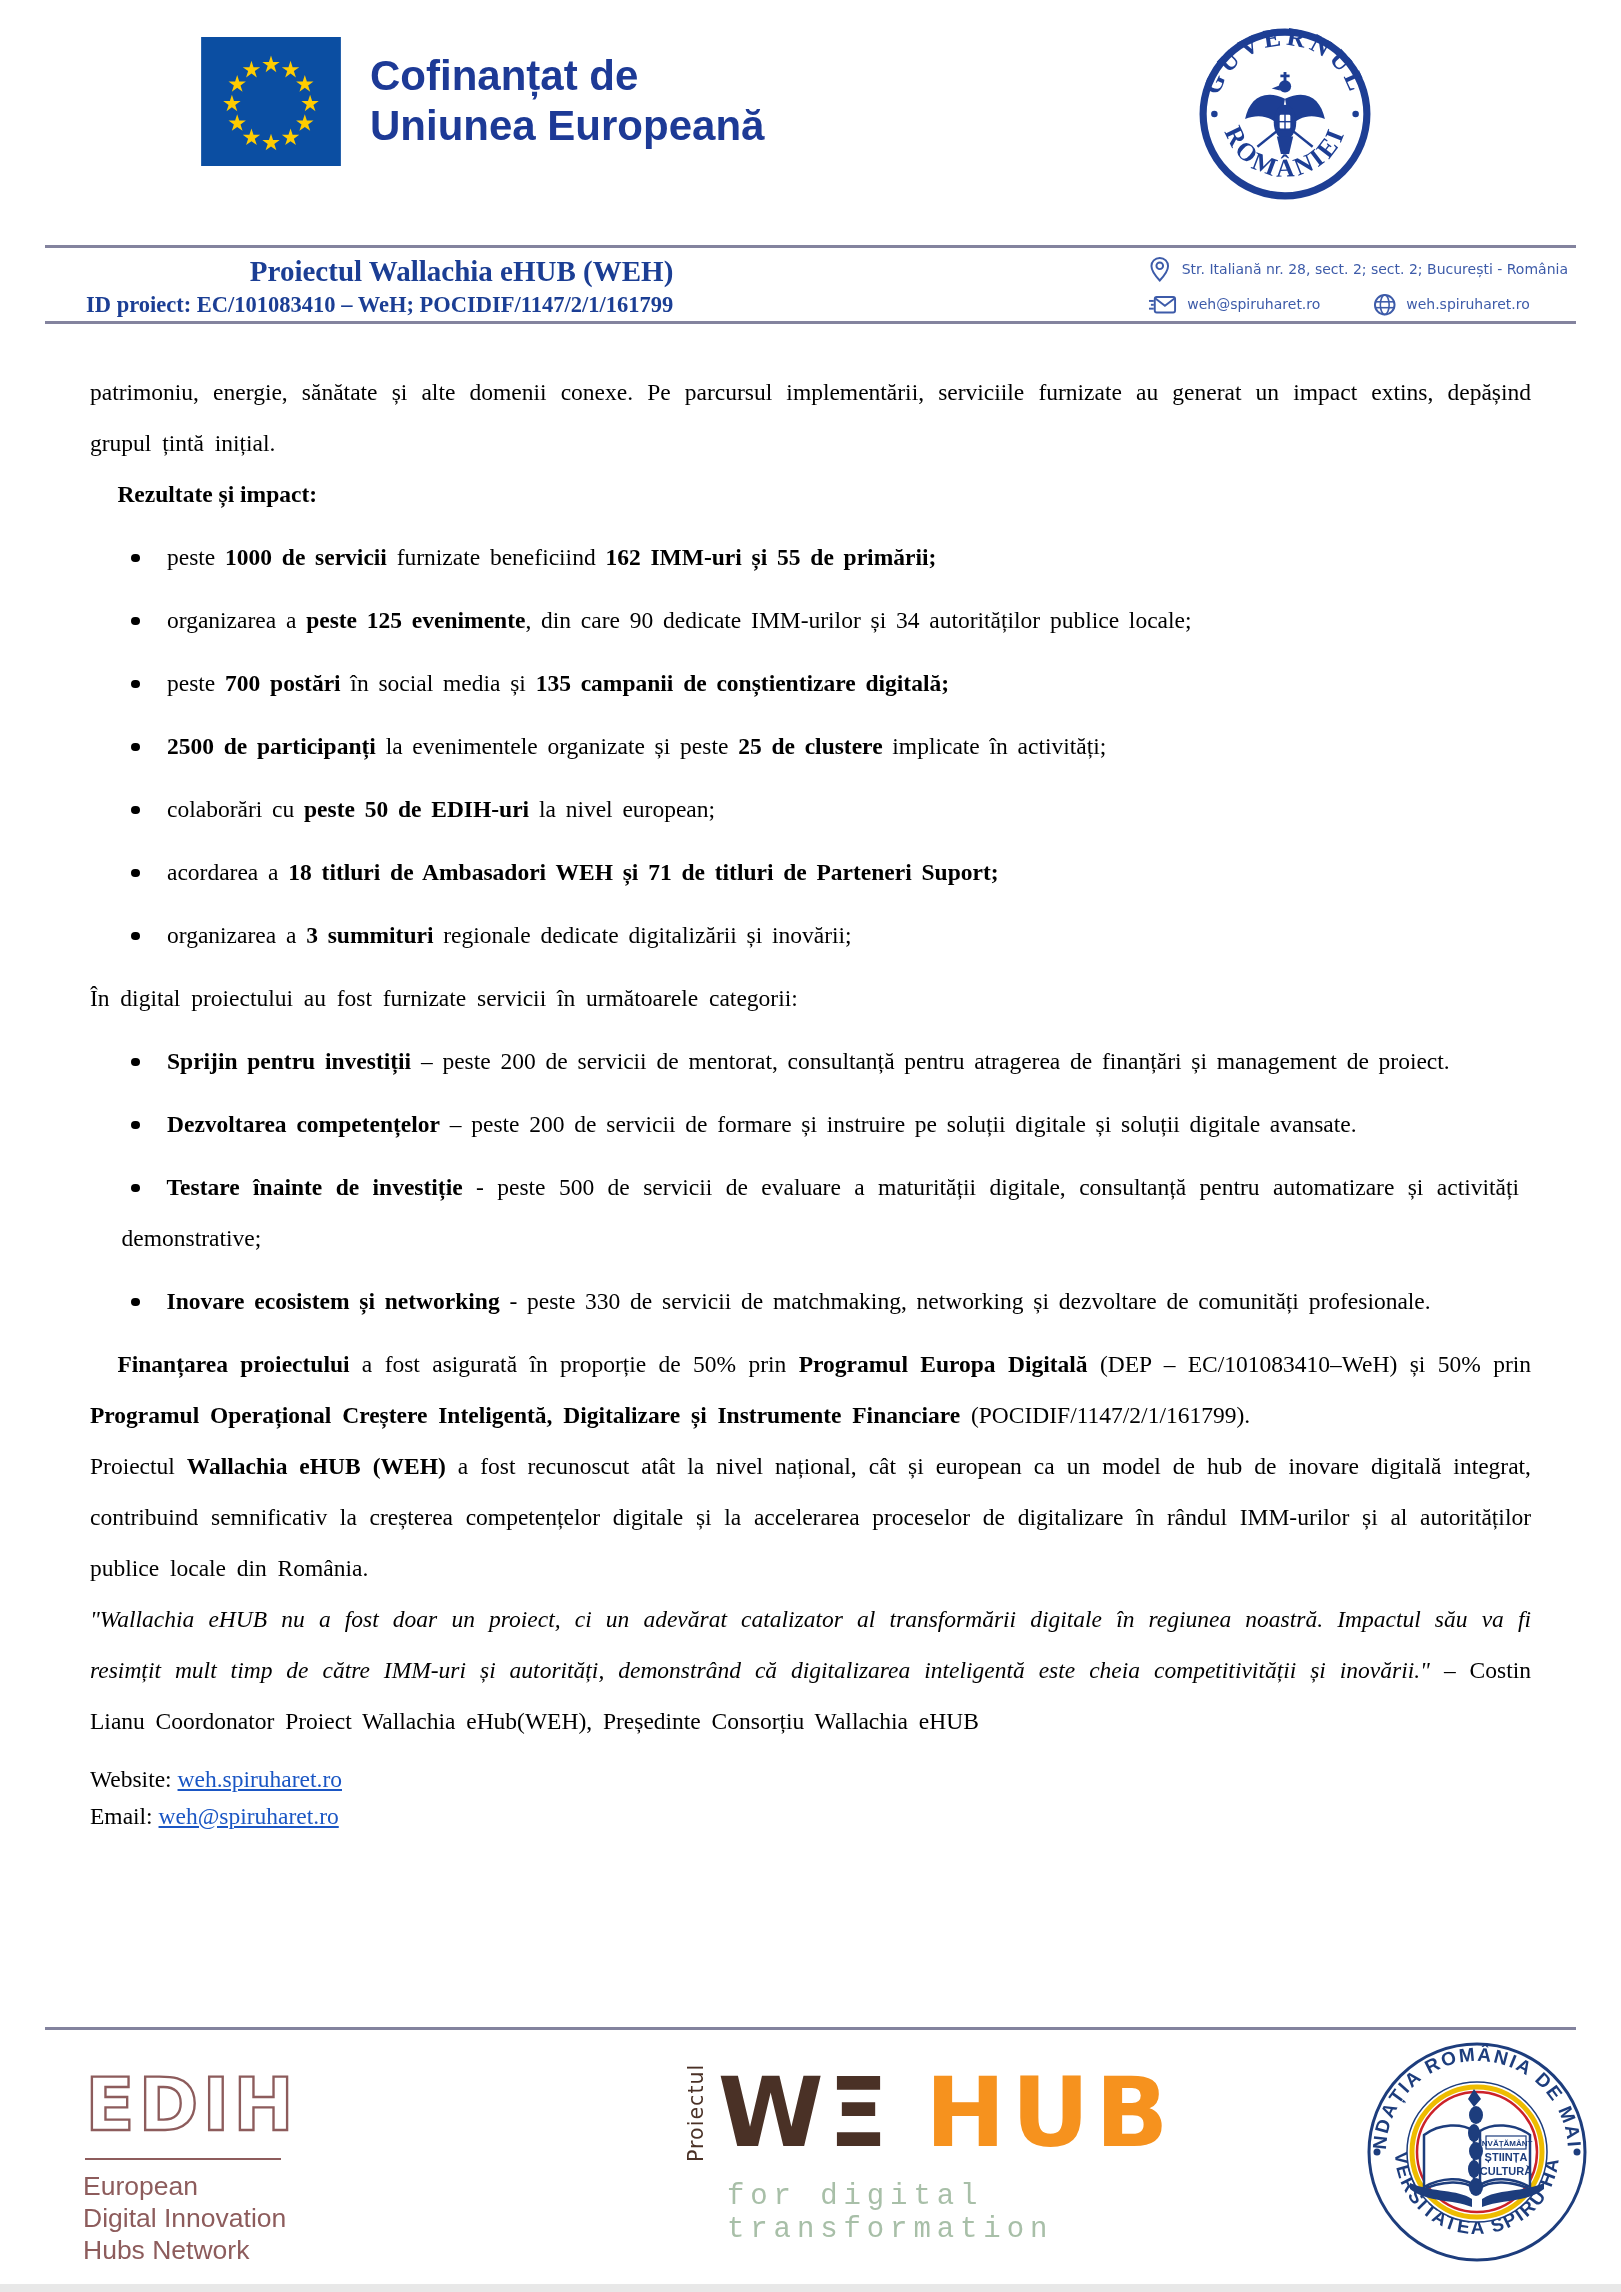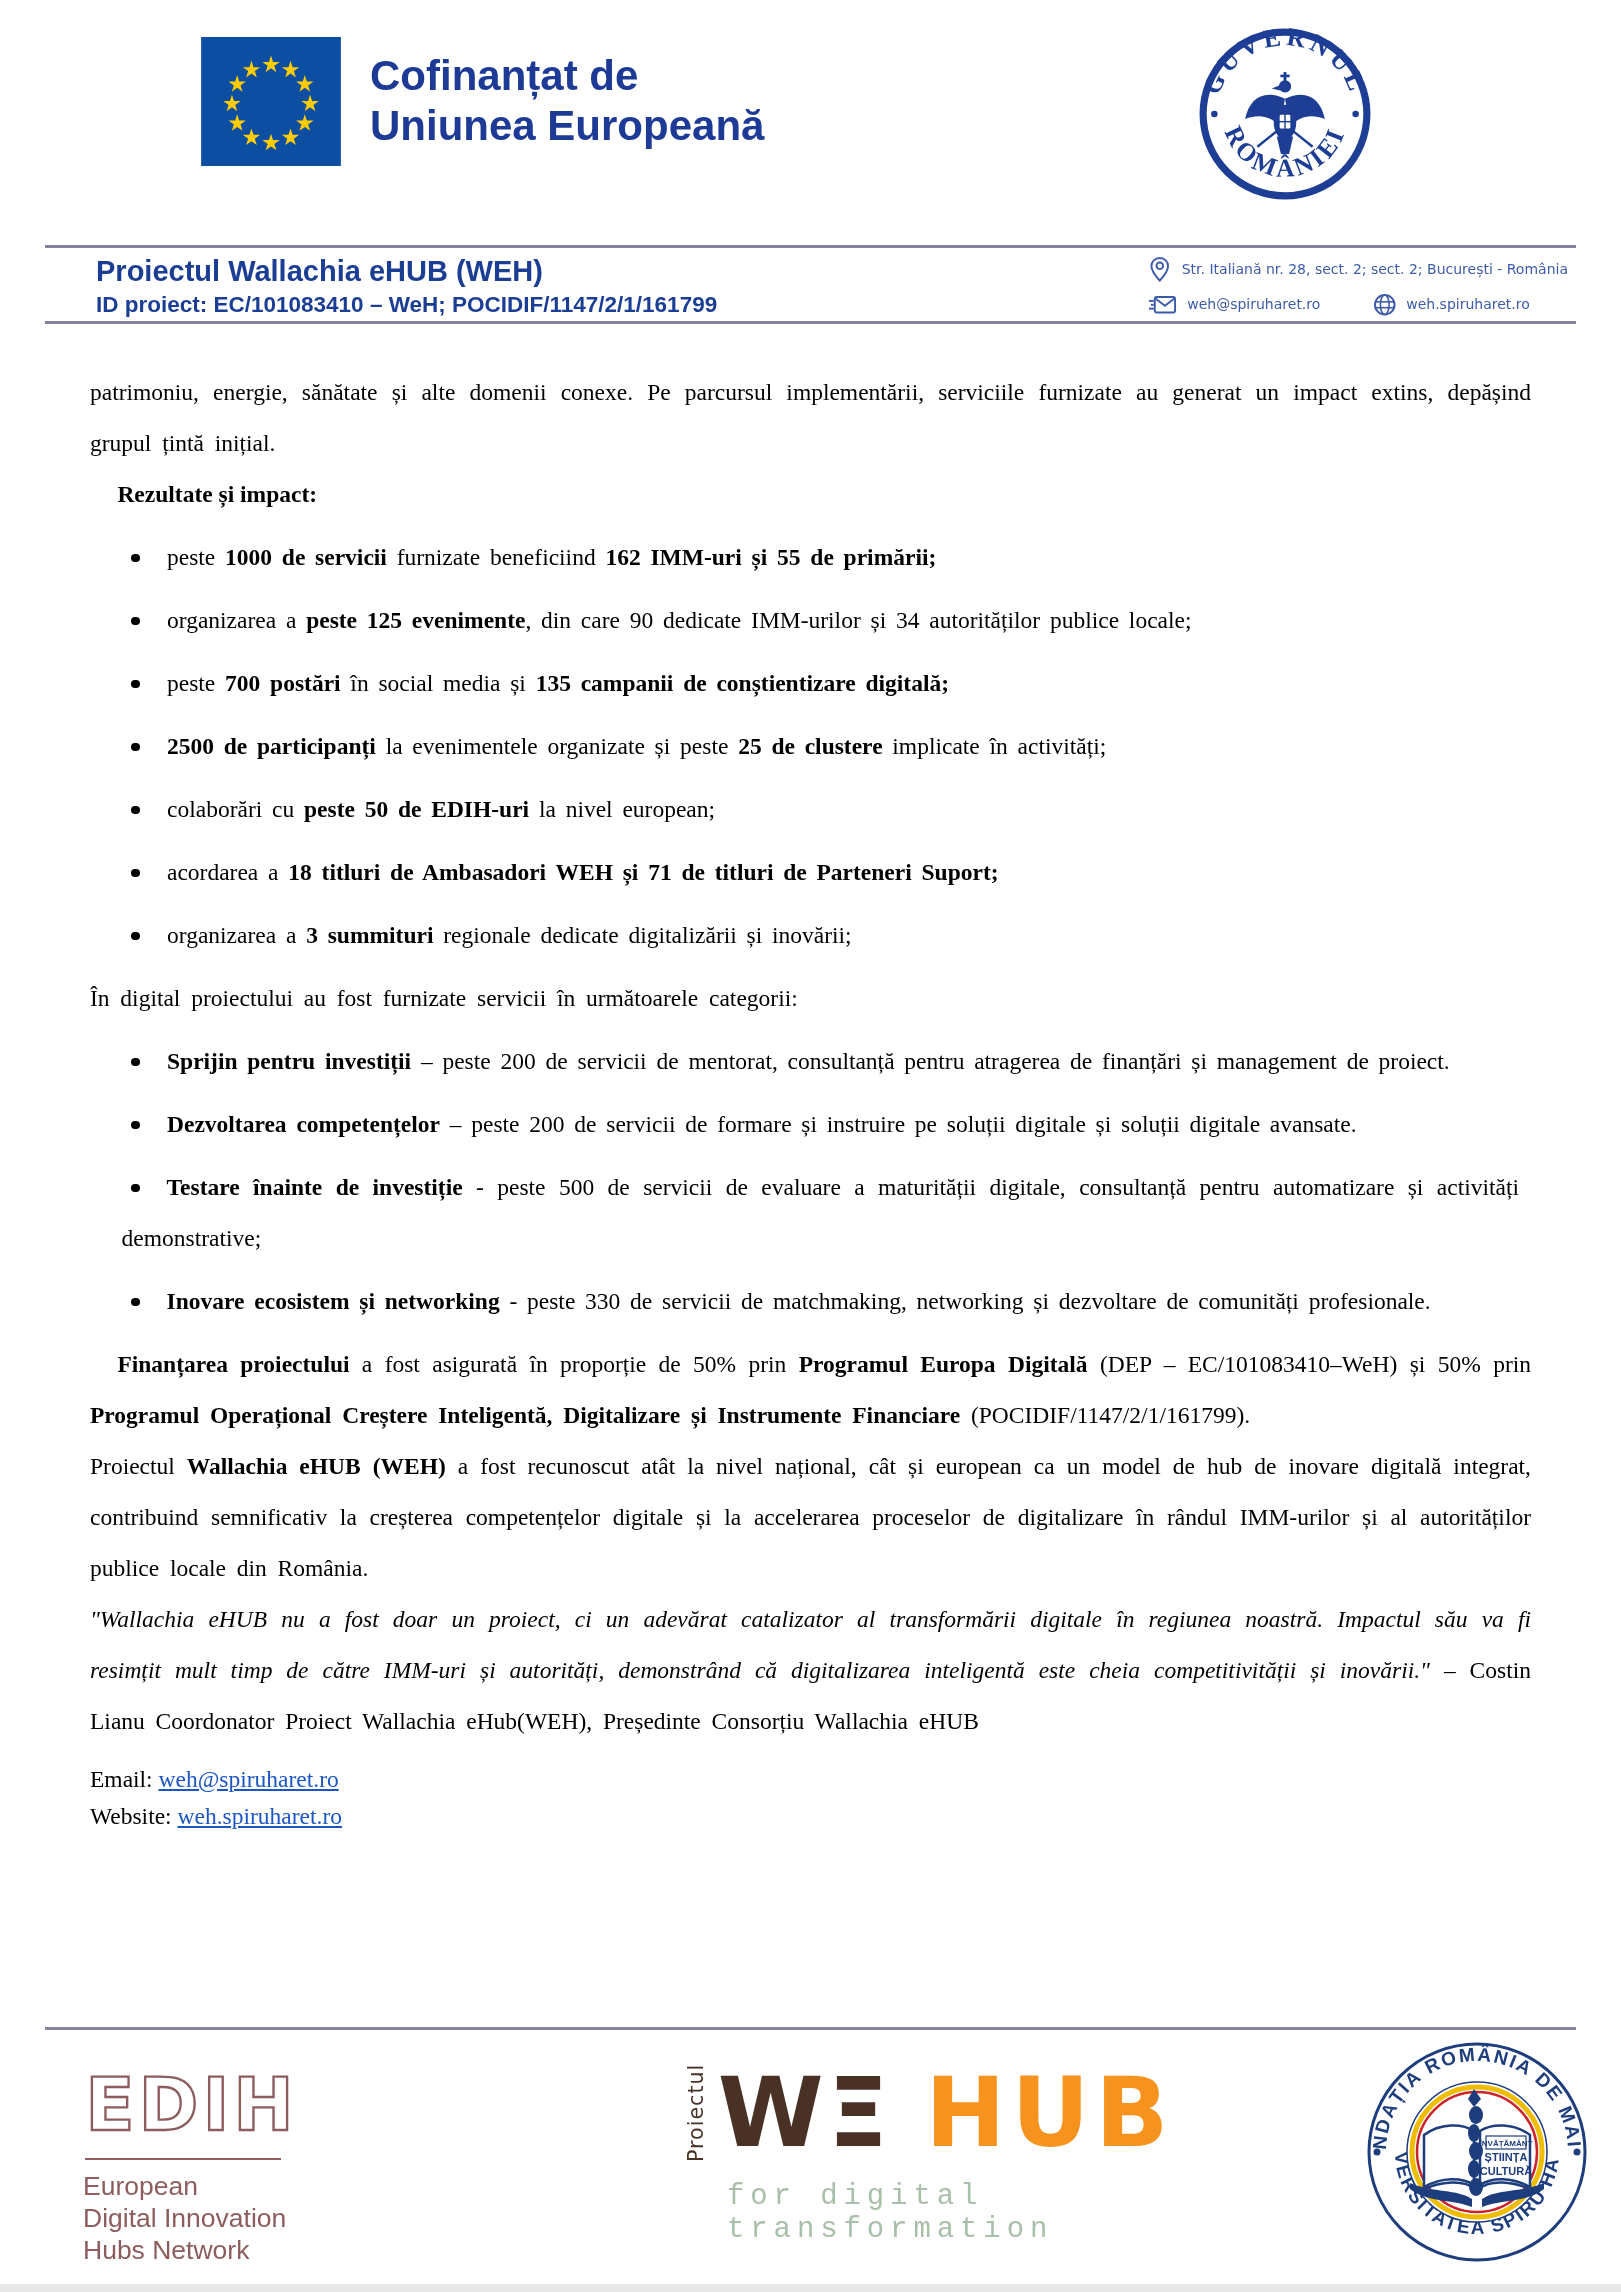--- a/index.html
+++ b/index.html
@@ -8,22 +8,22 @@
 
   
   .eu-block{position:absolute;left:201px;top:37px;display:flex;gap:29px;}
   .eu-text{font-family:"Liberation Sans",sans-serif;font-weight:bold;color:#1d3a96;
            font-size:42px;line-height:50px;padding-top:13.7px;}
   .gov-seal{position:absolute;left:1198px;top:27.4px;}
 
   
   .rule{position:absolute;left:45px;width:1531px;height:2.9px;background:#83839e;}
   .rule-top{top:245px;} .rule-mid{top:321px;} .rule-footer{top:2027px;}
-  .header-left{position:absolute;left:96px;top:255px;color:#1b3e94;
-               font-family:Liberation Sans, sans-serif;}
+  .header-left{position:absolute;left:86px;top:255px;color:#1b3e94;
+               font-family:Liberation Serif, serif;text-align:right;}
   .hdr-title{font-size:29px;font-weight:bold;line-height:33px;}
   .hdr-id{font-size:22.5px;font-weight:bold;line-height:29px;margin-top:2px;}
   .header-right{position:absolute;right:53px;top:253px;color:#3d5ba9;
                 font-family:"DejaVu Sans",sans-serif;font-size:14px;}
   .c-row{display:flex;align-items:center;gap:9.8px;line-height:33px;}
   .c-row + .c-row{margin-top:2px;}
   .c-icon{flex:0 0 auto;display:inline-flex;}
   .c-gap{width:33px;}
 
   
@@ -188,22 +188,22 @@
     <div class="li outdent"><span class="dot"></span><span><span class="b">Testare înainte de investiție</span><span>  - peste 500 de servicii de evaluare a maturității digitale, consultanță pentru automatizare și activități demonstrative;</span></span></div>
     <div class="li outdent"><span class="dot"></span><span><span class="b">Inovare ecosistem și networking</span><span> -  peste 330 de servicii de matchmaking, networking și dezvoltare de comunități profesionale.</span></span></div>
 
     <p class="p indent"><span class="b">Finanțarea proiectului</span><span> a fost asigurată în proporție de 50% prin </span><span class="b">Programul Europa Digitală</span><span> (DEP – EC/101083410–WeH) și 50% prin </span><span class="b">Programul Operațional Creștere Inteligentă, Digitalizare și Instrumente Financiare</span><span> (POCIDIF/1147/2/1/161799).</span></p>
 
     <p class="p"><span>Proiectul </span><span class="b">Wallachia eHUB (WEH)</span><span> a fost recunoscut atât la nivel național, cât și european ca un model de hub de inovare digitală integrat, contribuind semnificativ la creșterea competențelor digitale și la accelerarea proceselor de digitalizare în rândul IMM-urilor și al autorităților publice locale din România.</span></p>
 
     <p class="p"><span class="i">"Wallachia eHUB nu a fost doar un proiect, ci un adevărat catalizator al transformării digitale în regiunea noastră. Impactul său va fi resimțit mult timp de către IMM-uri și autorități, demonstrând că digitalizarea inteligentă este cheia competitivității și inovării." </span><span>– Costin Lianu Coordonator Proiect Wallachia eHub(WEH), Președinte Consorțiu Wallachia eHUB</span></p>
 
     <div class="contact-block">
+      <div><span>Website: </span><a>weh.spiruharet.ro</a></div>
       <div><span>Email: </span><a>weh@spiruharet.ro</a></div>
-      <div><span>Website: </span><a>weh.spiruharet.ro</a></div>
     </div>
   </div>
 
   <div class="rule rule-footer"></div>
 
   <div class="edih">
     <svg width="235" height="84" viewBox="0 0 240 86">
       <text x="2" y="66" font-family="DejaVu Sans, sans-serif" font-size="74" font-weight="bold" fill="none" stroke="#8d5c5c" stroke-width="2.4" letter-spacing="4">EDIH</text>
     </svg>
     <div class="edih-rule"></div>

